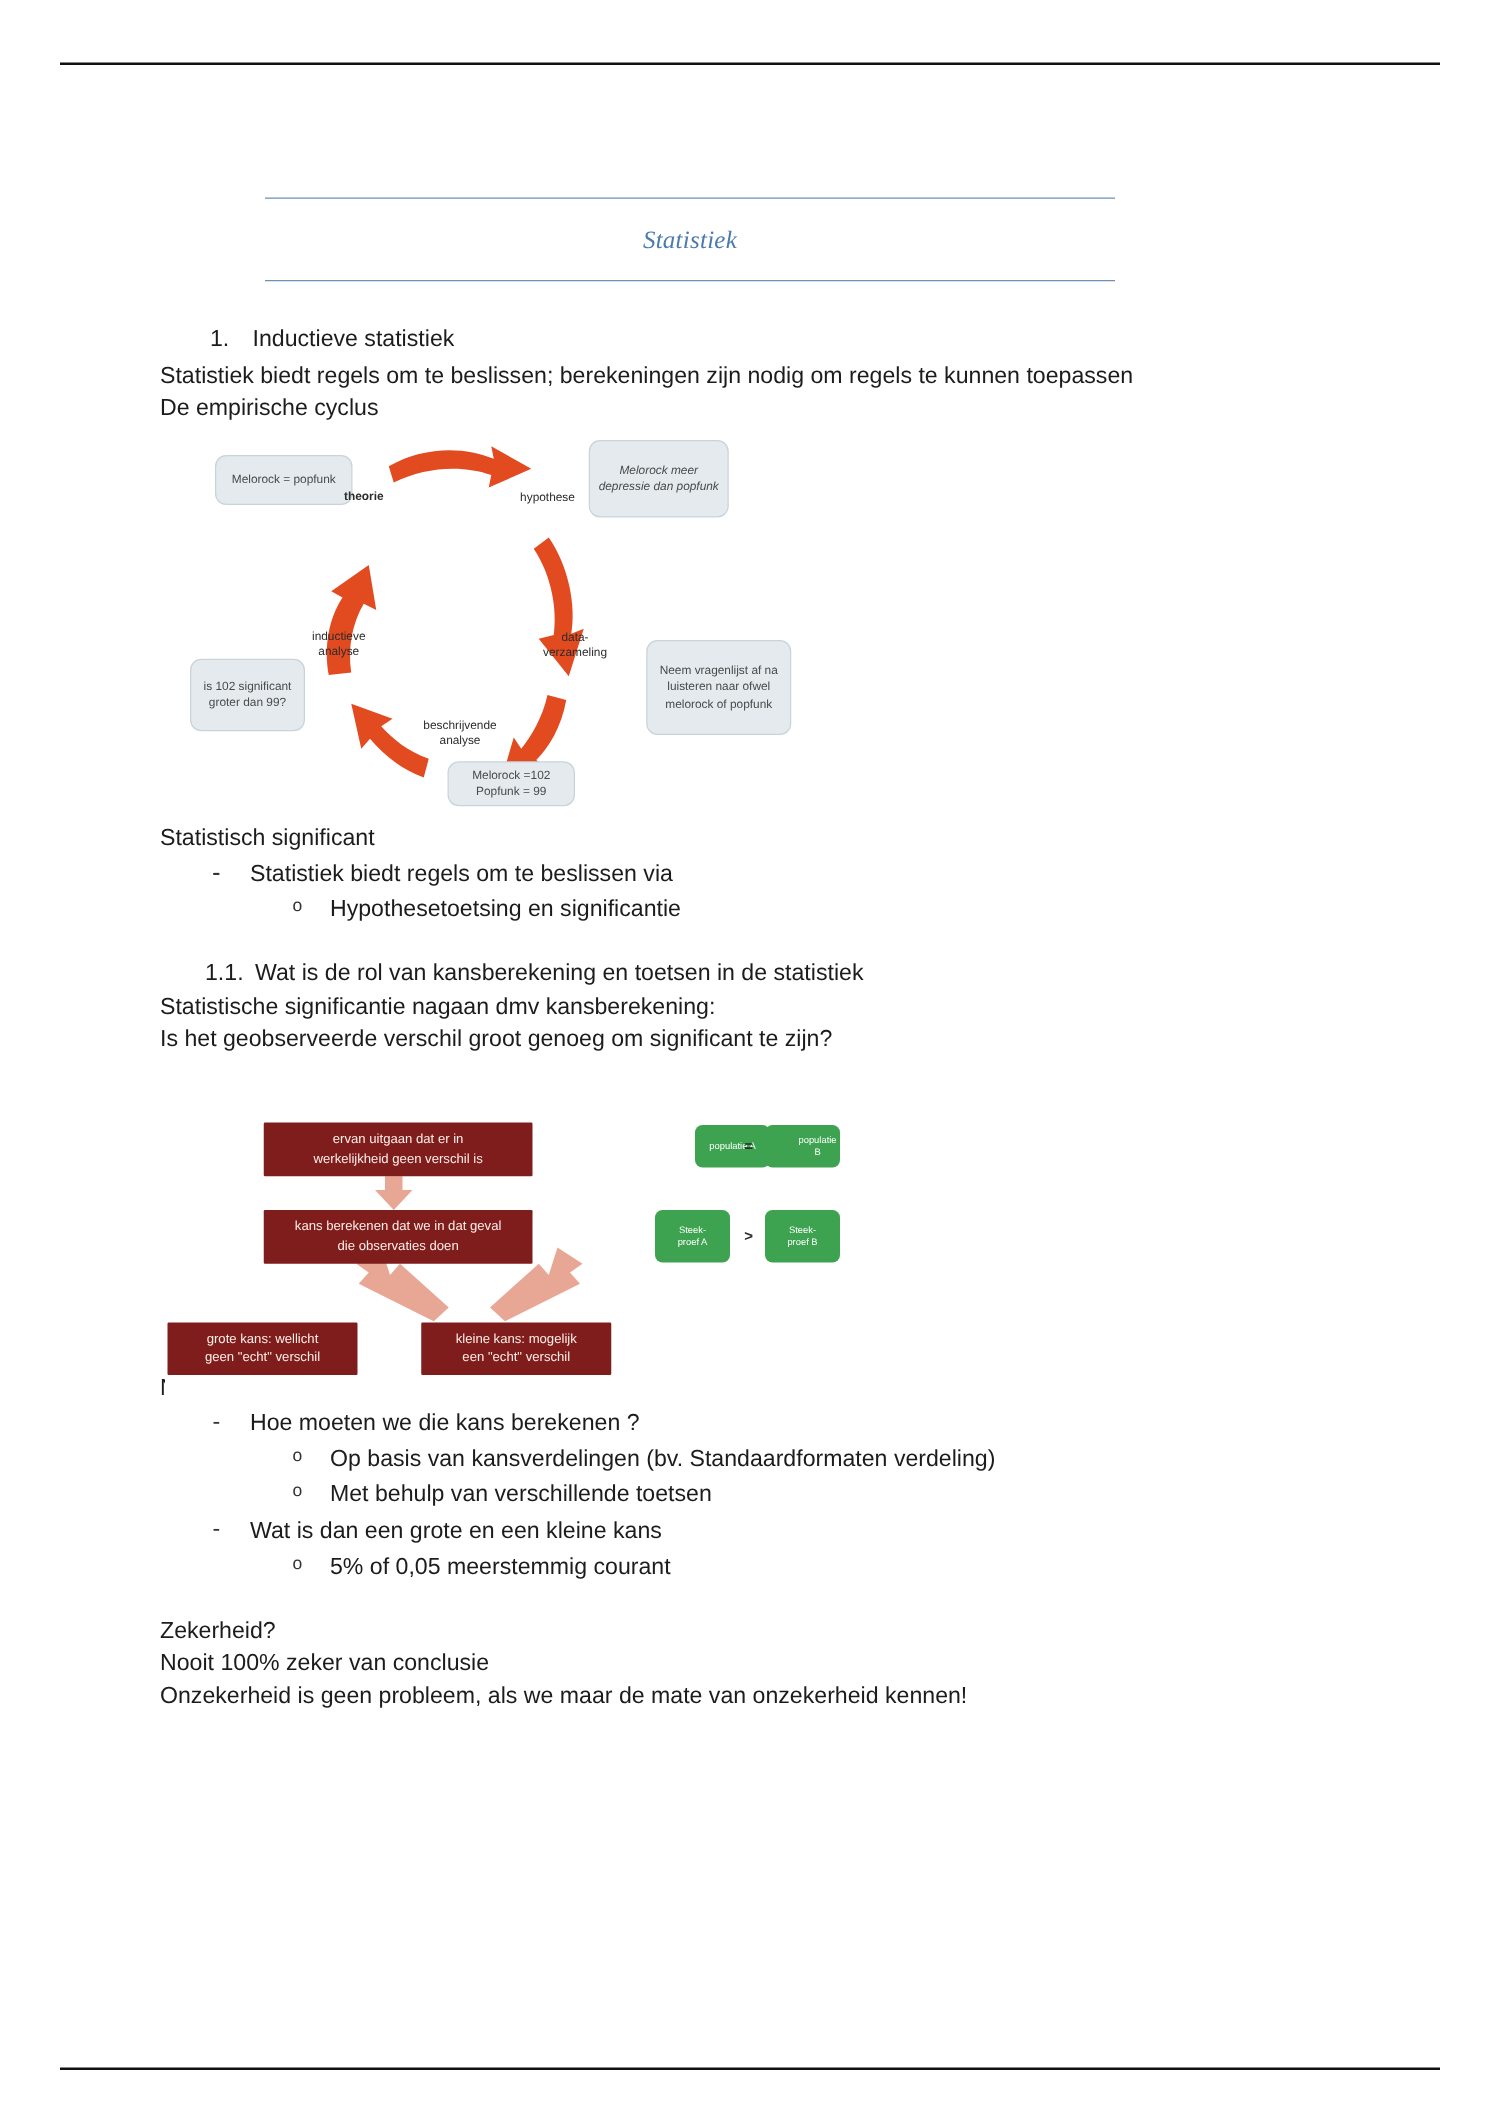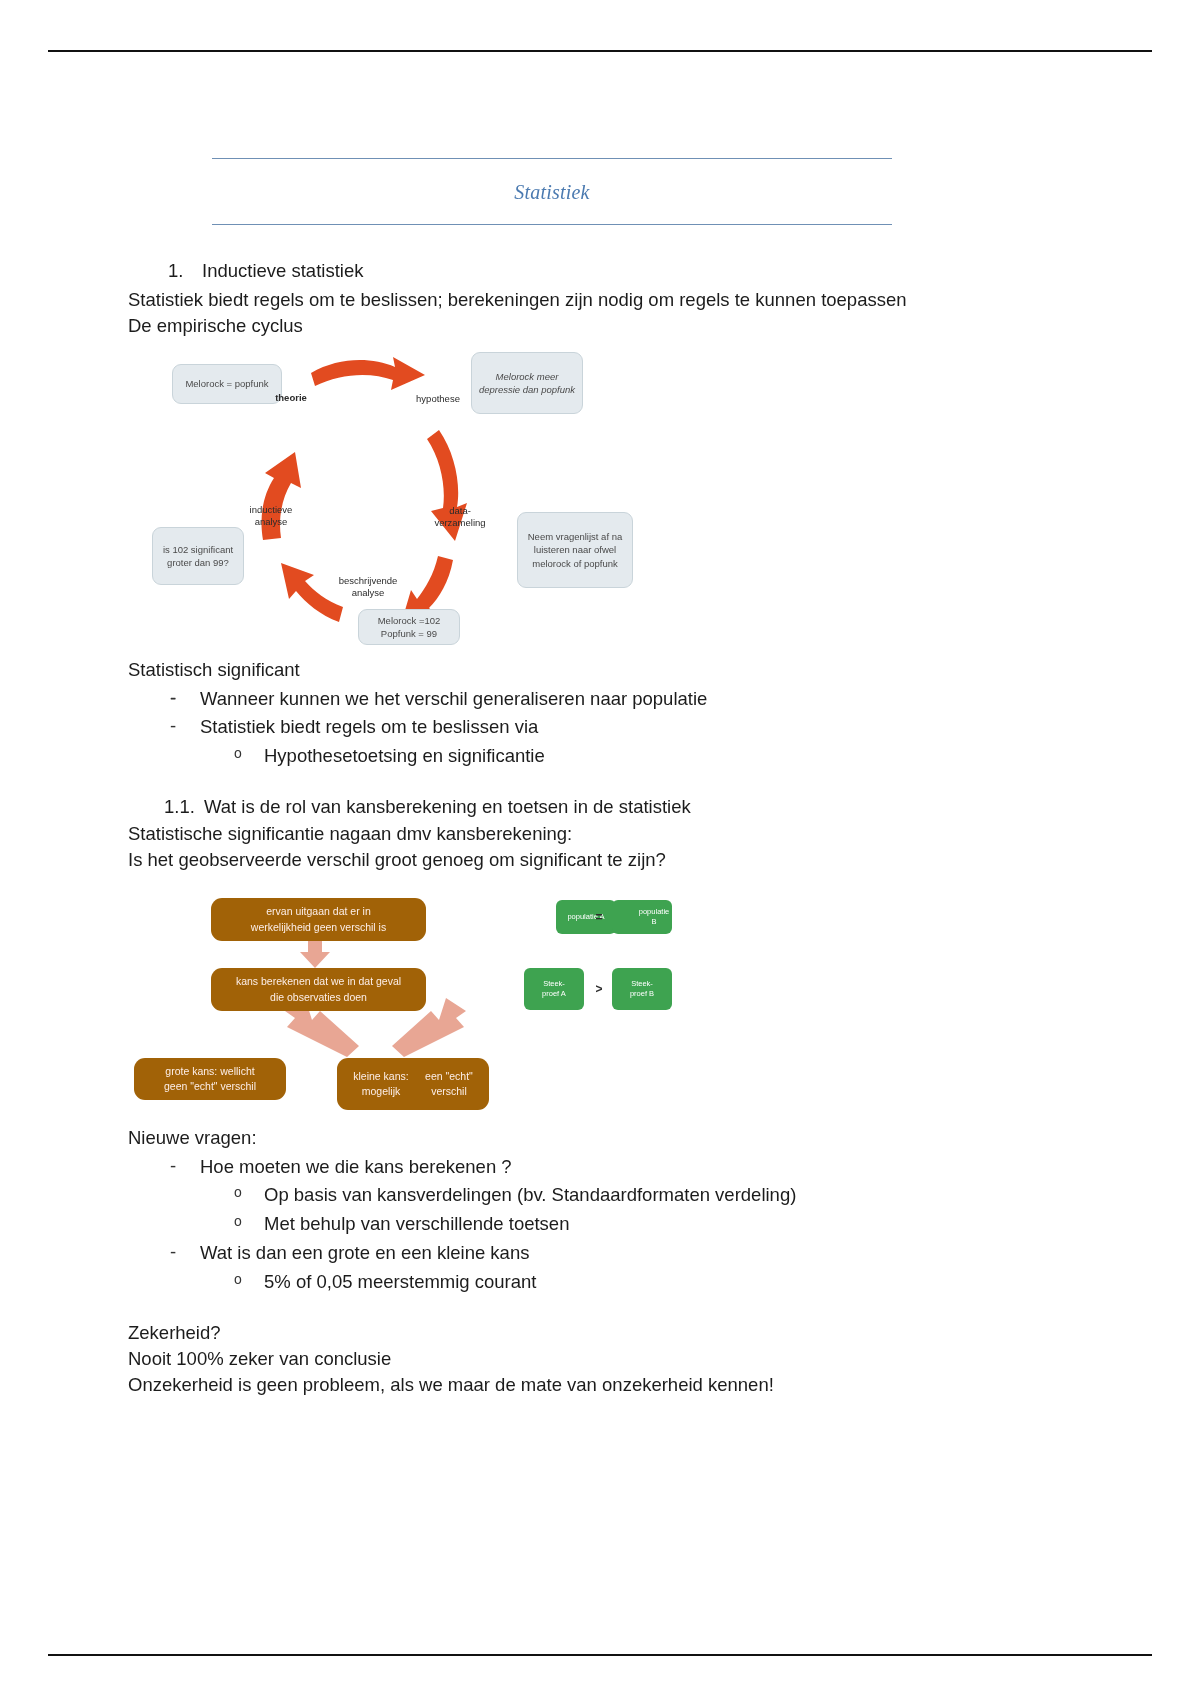--- a/index.html
+++ b/index.html
@@ -168,22 +168,22 @@
   .fig-flow {
     position: absolute;
     left: 132px;
     top: 890px;
     width: 548px;
     height: 235px;
     background: #ffffff;
   }
   .ob {
     position: absolute;
-    background: #a16207;
-    border-radius: 11px;
+    background: #7f1d1d;
+    border-radius: 1px;
     color: #fdeee8;
     font-size: 10.5px;
     line-height: 1.45;
     text-align: center;
     display: flex;
     align-items: center;
     justify-content: center;
     padding: 4px 8px;
     box-sizing: border-box;
   }
@@ -231,21 +231,21 @@
     </div>
     <p class="line">Statistiek biedt regels om te beslissen; berekeningen zijn nodig om regels te kunnen toepassen</p>
     <p class="line">De empirische cyclus</p>
 
     <div style="height:318px"></div>
 
     <p class="line"><span>Statistisch significant</span></p>
 
     <ul class="dash">
       <li><span class="bullet">-</span></li>
-      <li><span class="bullet">-</span><span>Wanneer kunnen we het verschil generaliseren naar populatie</span></li>
+      <li><span class="bullet">-</span></li>
       <li><span class="bullet">-</span><span>Statistiek biedt regels om te beslissen via</span></li>
     </ul>
     <ul class="circ">
       <li><span class="bullet">o</span><span>Hypothesetoetsing en significantie</span></li>
     </ul>
 
     <div class="gap-md"></div>
 
     <div class="h-sub">
       <span class="num">1.1.</span><span>Wat is de rol van kansberekening en toetsen in de statistiek</span>
@@ -370,21 +370,21 @@
     <div class="ob" style="left:79px; top:78px; width:215px; height:43px; flex-direction:column;">
       <span>kans berekenen dat we in dat geval</span>
       <span>die observaties doen</span>
     </div>
 
     <div class="ob" style="left:2px; top:168px; width:152px; height:42px; flex-direction:column;">
       <span>grote kans: wellicht</span>
       <span>geen "echt" verschil</span>
     </div>
 
-    <div class="ob" style="left:205px; top:168px; width:152px; height:52px; ">
+    <div class="ob" style="left:205px; top:168px; width:152px; height:42px; flex-direction:column;">
       <span>kleine kans: mogelijk</span>
       <span>een "echt" verschil</span>
     </div>
 
     <div class="gb" style="left:392px; top:10px; width:60px; height:34px;margin-left:32px;">populatie A</div>
     <div class="gop" style="left:459px; top:20px; width:16px;">=</div>
     <div class="gb" style="left:480px; top:10px; width:60px; height:34px;padding-left:28px;">populatie B</div>
 
     <div class="gb" style="left:392px; top:78px; width:60px; height:42px; flex-direction:column;">
       <span>Steek-</span>

